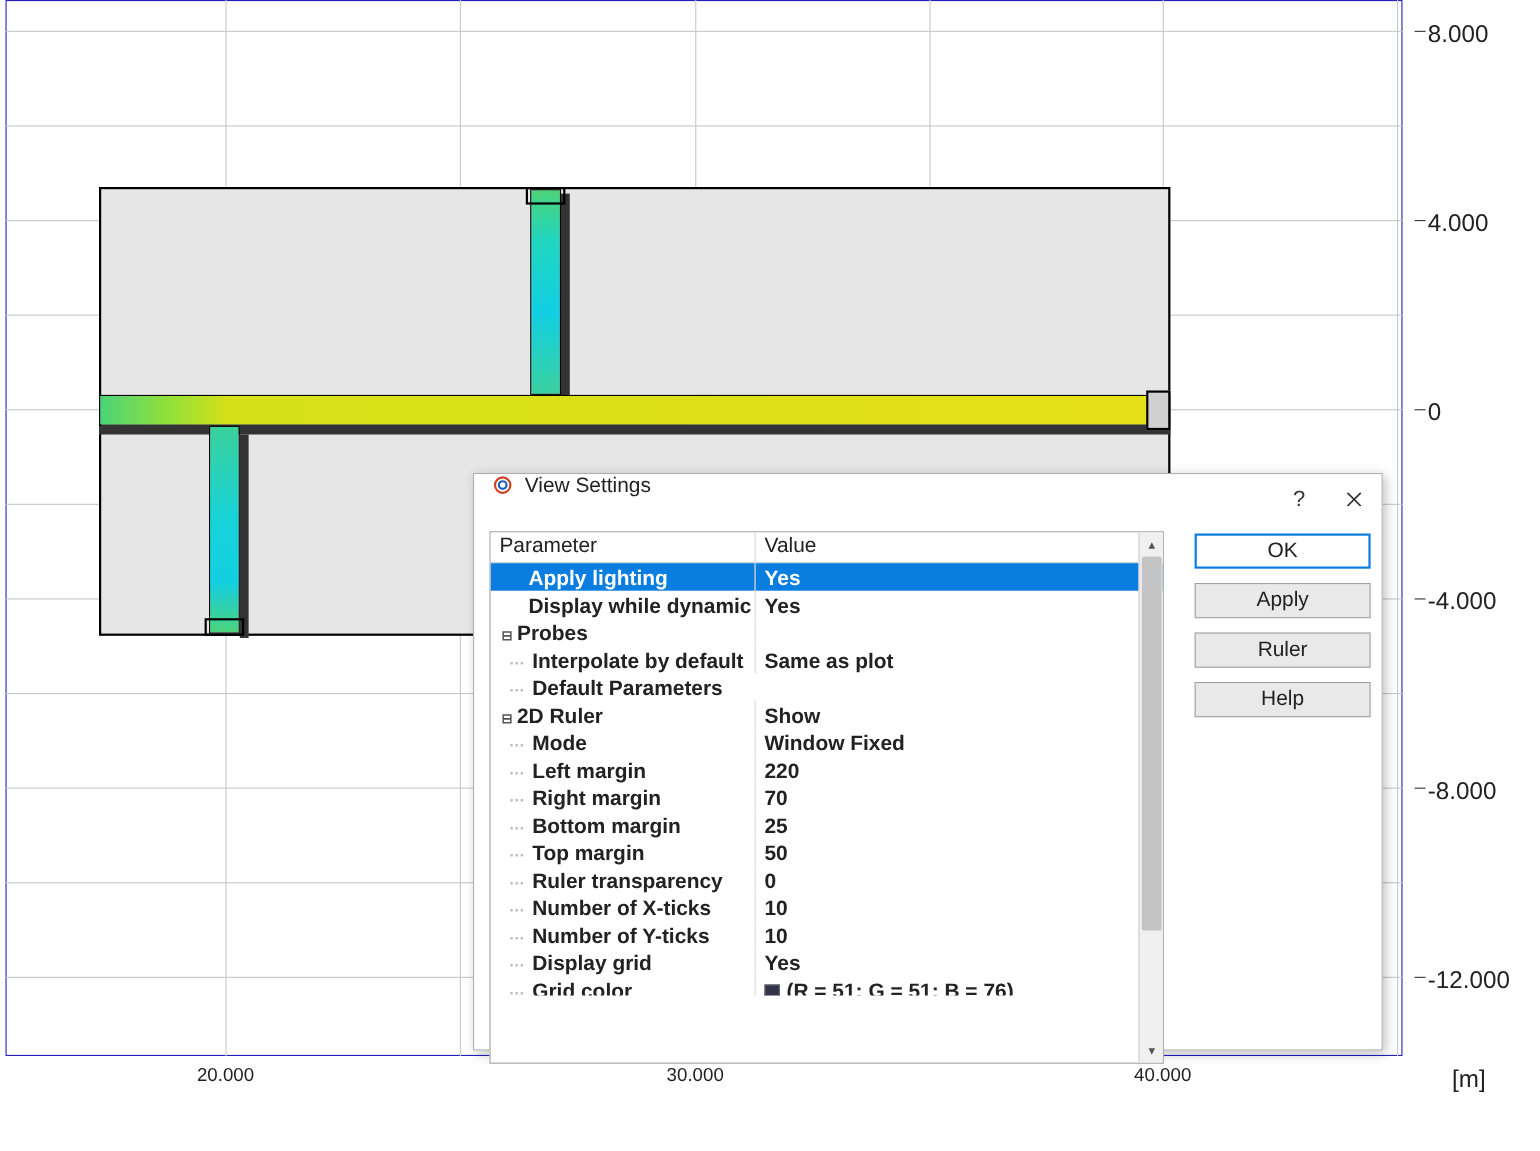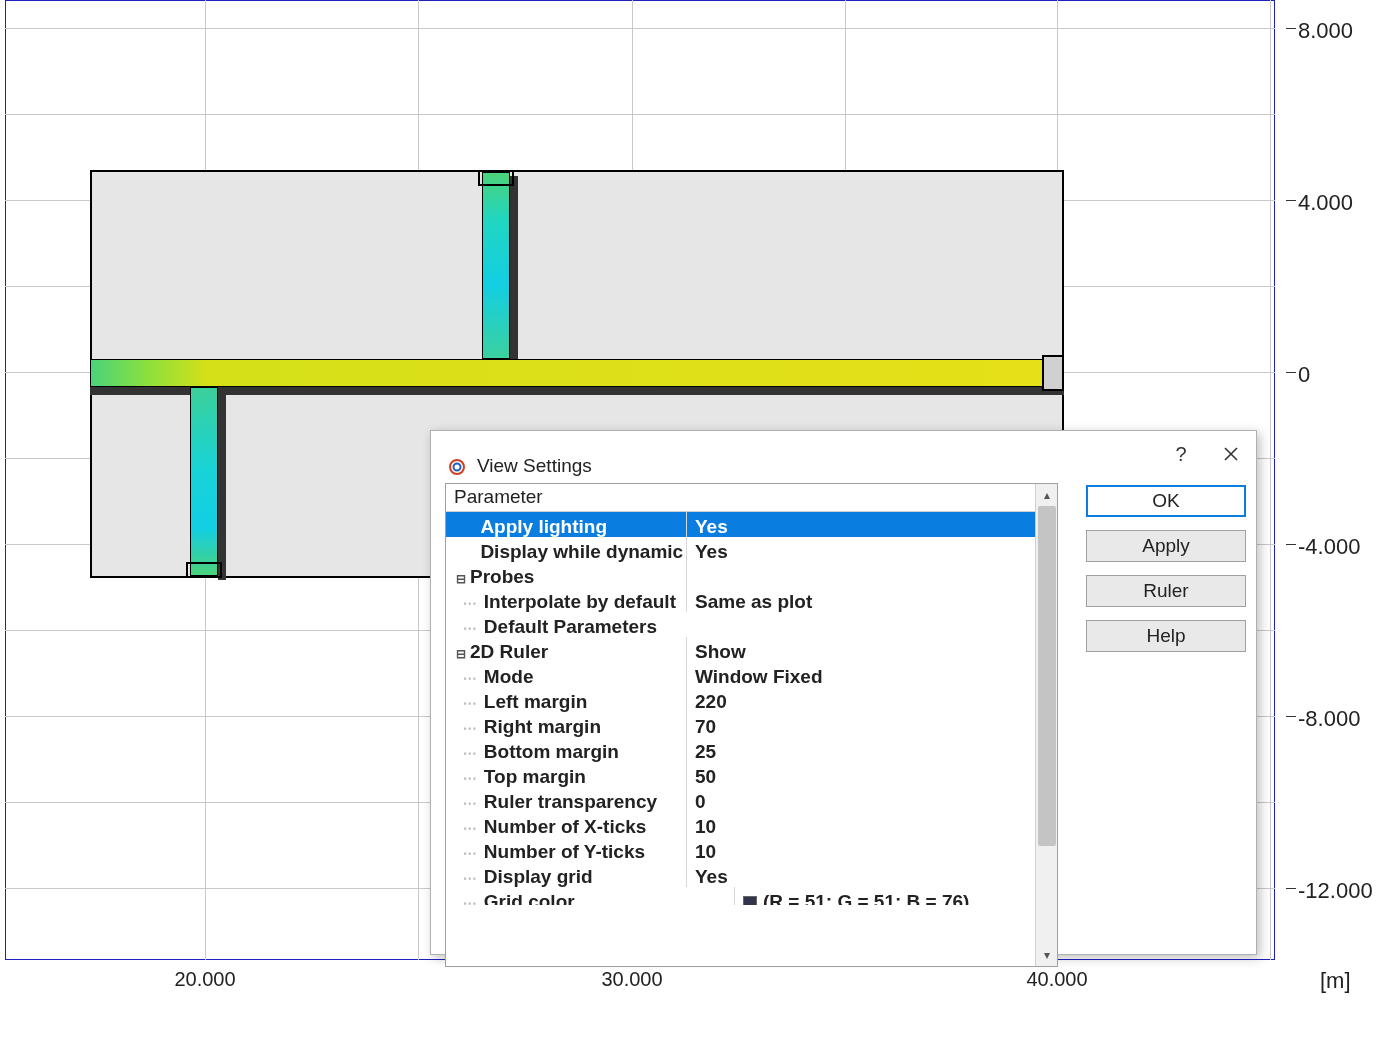--- a/index.html
+++ b/index.html
@@ -30,21 +30,21 @@
     background: #c8c8c8;
   }
   .grid-h {
     position: absolute;
     left: 5px; width: 1270px;
     height: 1px;
     background: #c8c8c8;
   }
   .x-tick {
     position: absolute;
-    font-size: 20px;
+    font-size: 17px;
     color: #222;
     transform: translateX(-50%);
   }
   .y-tick {
     position: absolute;
     font-size: 22px;
     color: #222;
   }
   .unit {
     position: absolute;
@@ -72,21 +72,21 @@
     width: 827px; height: 525px;
     background: #fff;
     border: 1px solid #b0b0b0;
     box-shadow: 3px 3px 10px rgba(0,0,0,0.25);
     display: flex;
     flex-direction: column;
   }
   .titlebar {
     height: 46px;
     display: flex;
-    align-items: flex-end;
+    align-items: flex-start;
     font-size: 19px;
     color: #222;
   }
   .app-icon {
     width: 20px; height: 20px;
     margin: 0 10px 0 16px;
     display: inline-flex;
     align-items: center;
     justify-content: center;
   }
@@ -285,20 +285,21 @@
     <div class="tbtn">
       <svg width="14" height="14" viewBox="0 0 14 14">
         <path d="M1 1 L13 13 M13 1 L1 13" stroke="#333" stroke-width="1.6"></path>
       </svg>
     </div>
   </div>
   <div class="dialog-body">
     <div class="grid-wrap">
       <div class="grid-header">
         <div class="col-param">Parameter</div>
+        <div class="col-value">Value</div>
       </div>
       <div class="grid-rows" id="grid-rows">
           <div class="grow selected">
             <div class="col-param">&nbsp;&nbsp;&nbsp;&nbsp;&nbsp;Apply lighting</div>
             <div class="col-value">Yes</div>
           </div>
           <div class="grow">
             <div class="col-param">&nbsp;&nbsp;&nbsp;&nbsp;&nbsp;Display while dynamic</div>
             <div class="col-value">Yes</div>
           </div>
@@ -346,21 +347,21 @@
             <div class="col-value">10</div>
           </div>
           <div class="grow">
             <div class="col-param"><span class="tree-line">&nbsp;&nbsp;&nbsp;⋯&nbsp;</span>&nbsp;Number of Y-ticks</div>
             <div class="col-value">10</div>
           </div>
           <div class="grow">
             <div class="col-param"><span class="tree-line">&nbsp;&nbsp;&nbsp;⋯&nbsp;</span>&nbsp;Display grid</div>
             <div class="col-value">Yes</div>
           </div>
-          <div class="grow" style="height: 18px; overflow: hidden; gap: 48px;">
+          <div class="grow" style="height: 18px; overflow: hidden;">
             <div class="col-param"><span class="tree-line">&nbsp;&nbsp;&nbsp;⋯&nbsp;</span>&nbsp;Grid color</div>
             <div class="col-value"><span class="swatch" style="background:#33334c"></span>(R = 51; G = 51; B = 76)</div>
           </div>
         </div>
       <div class="vscroll">
         <div class="arrow">▴</div>
         <div class="thumb"></div>
         <div class="arrow2">▾</div>
       </div>
     </div>

